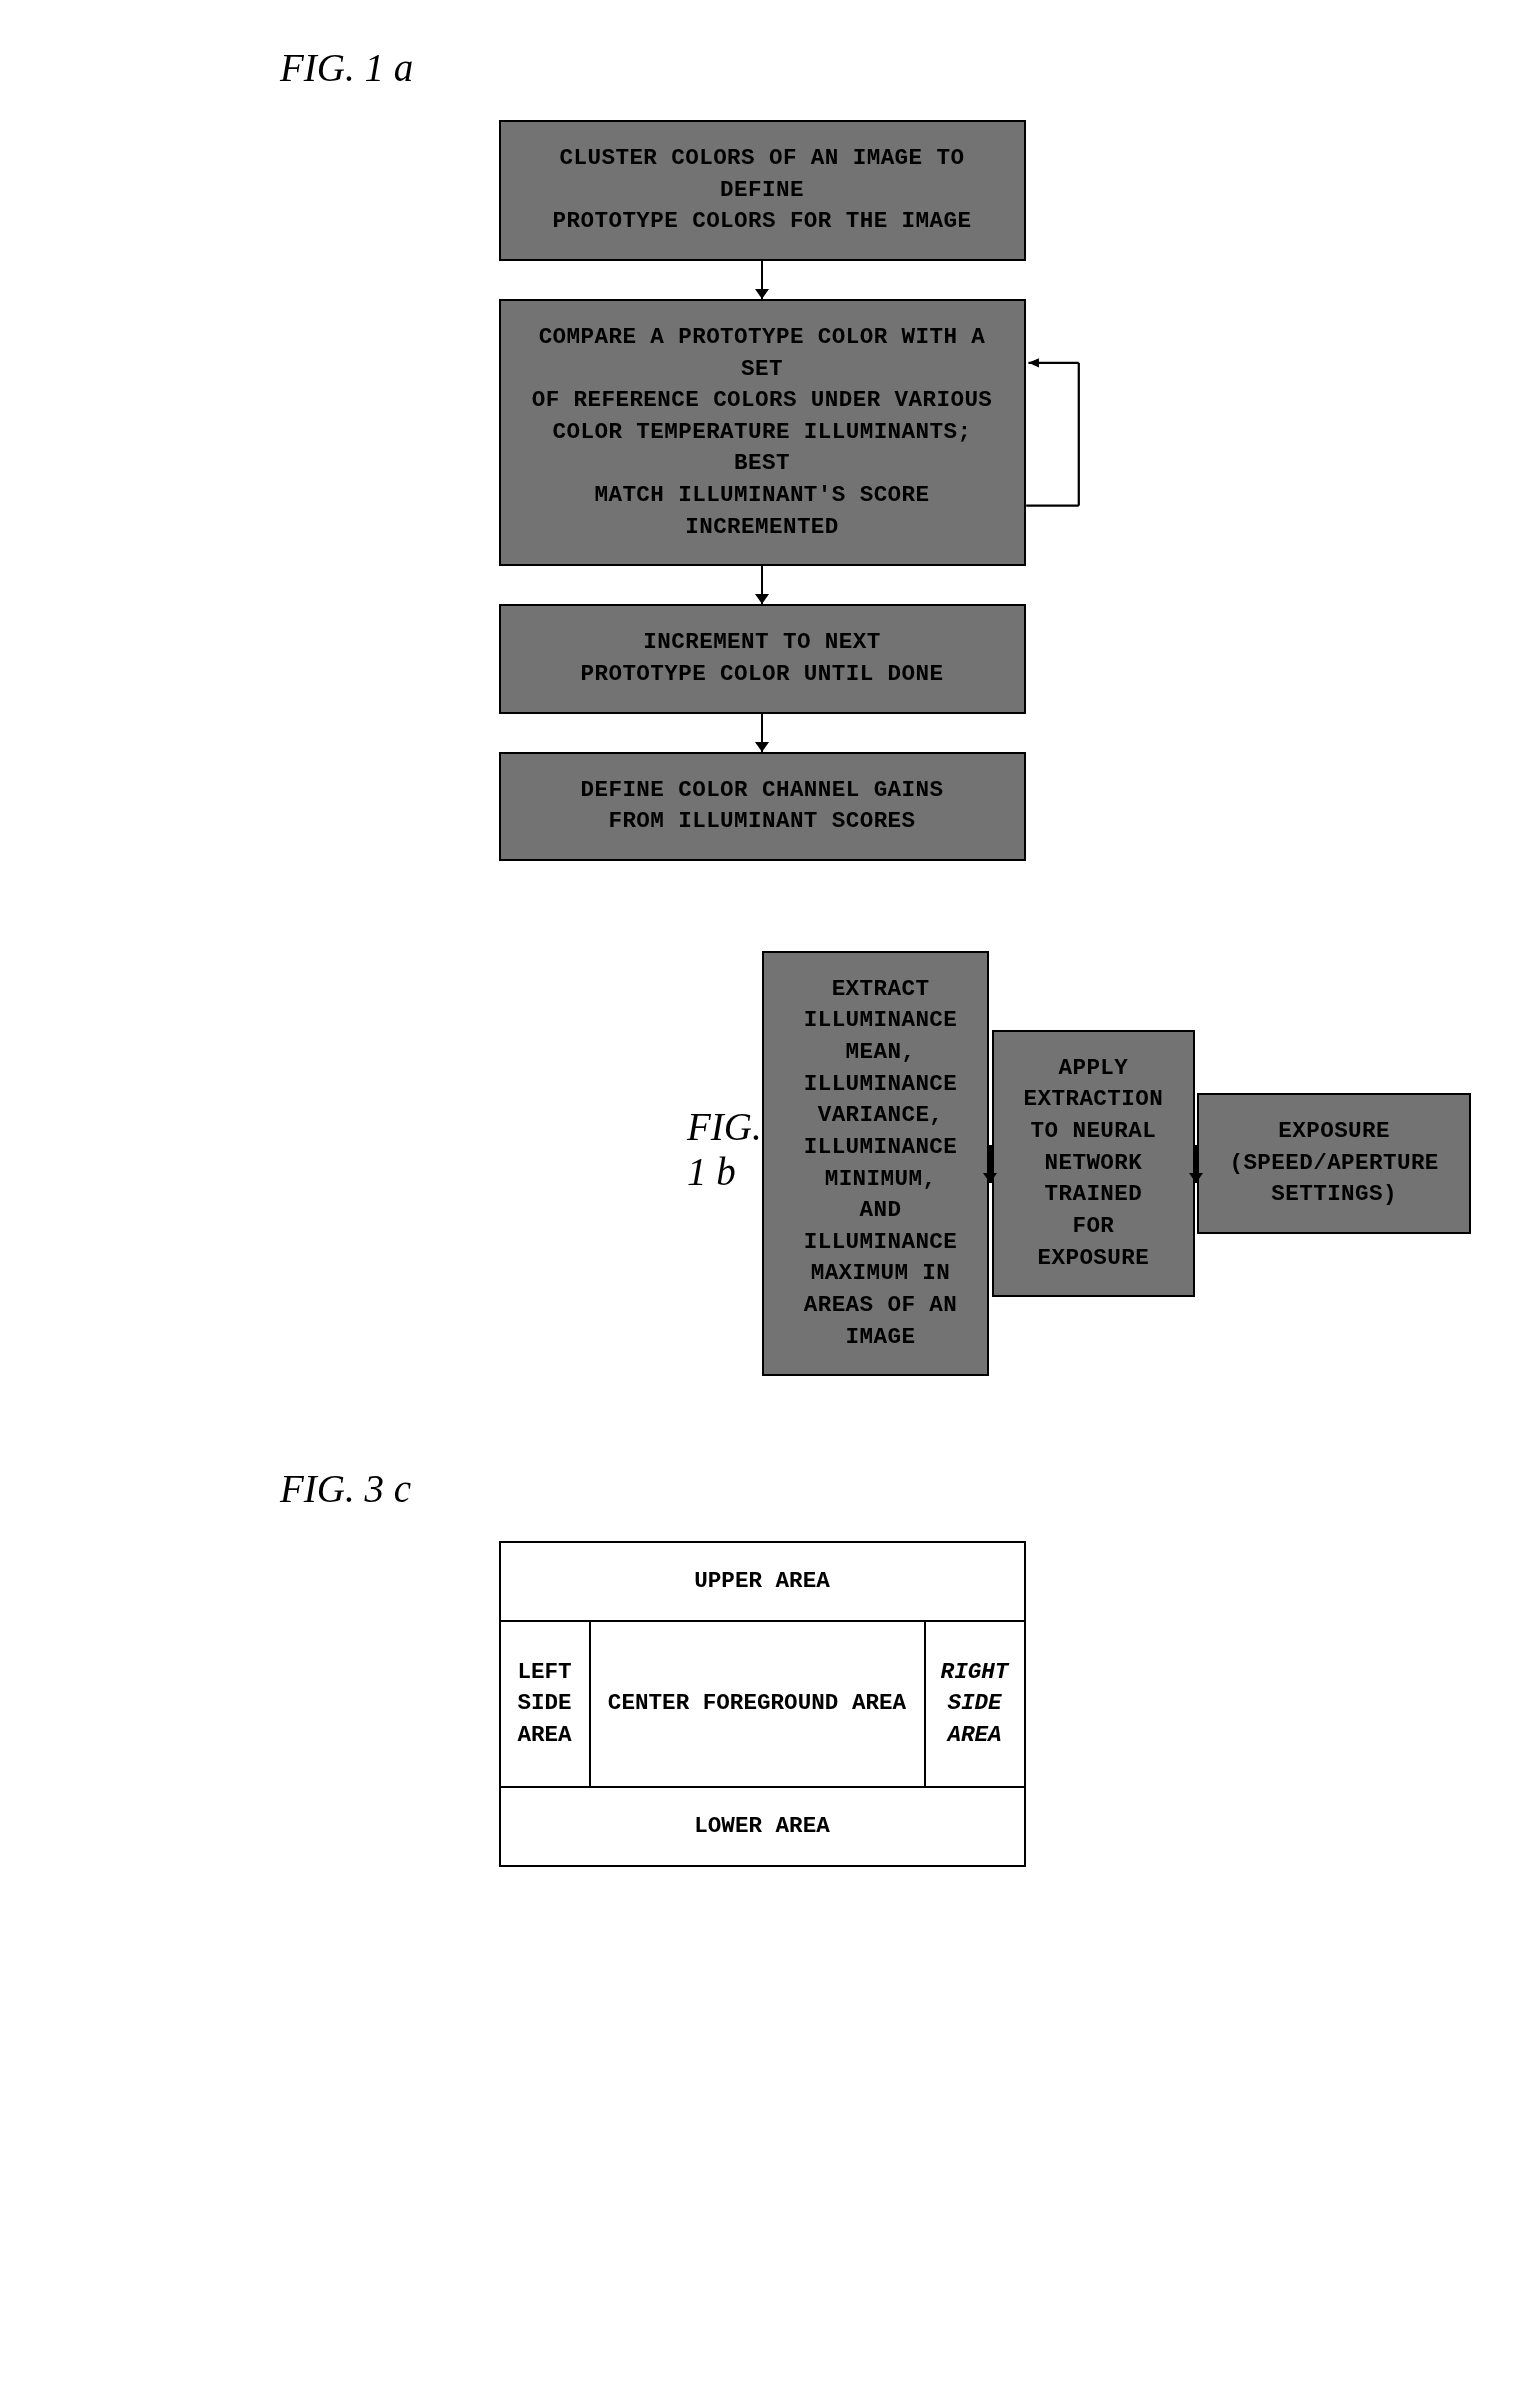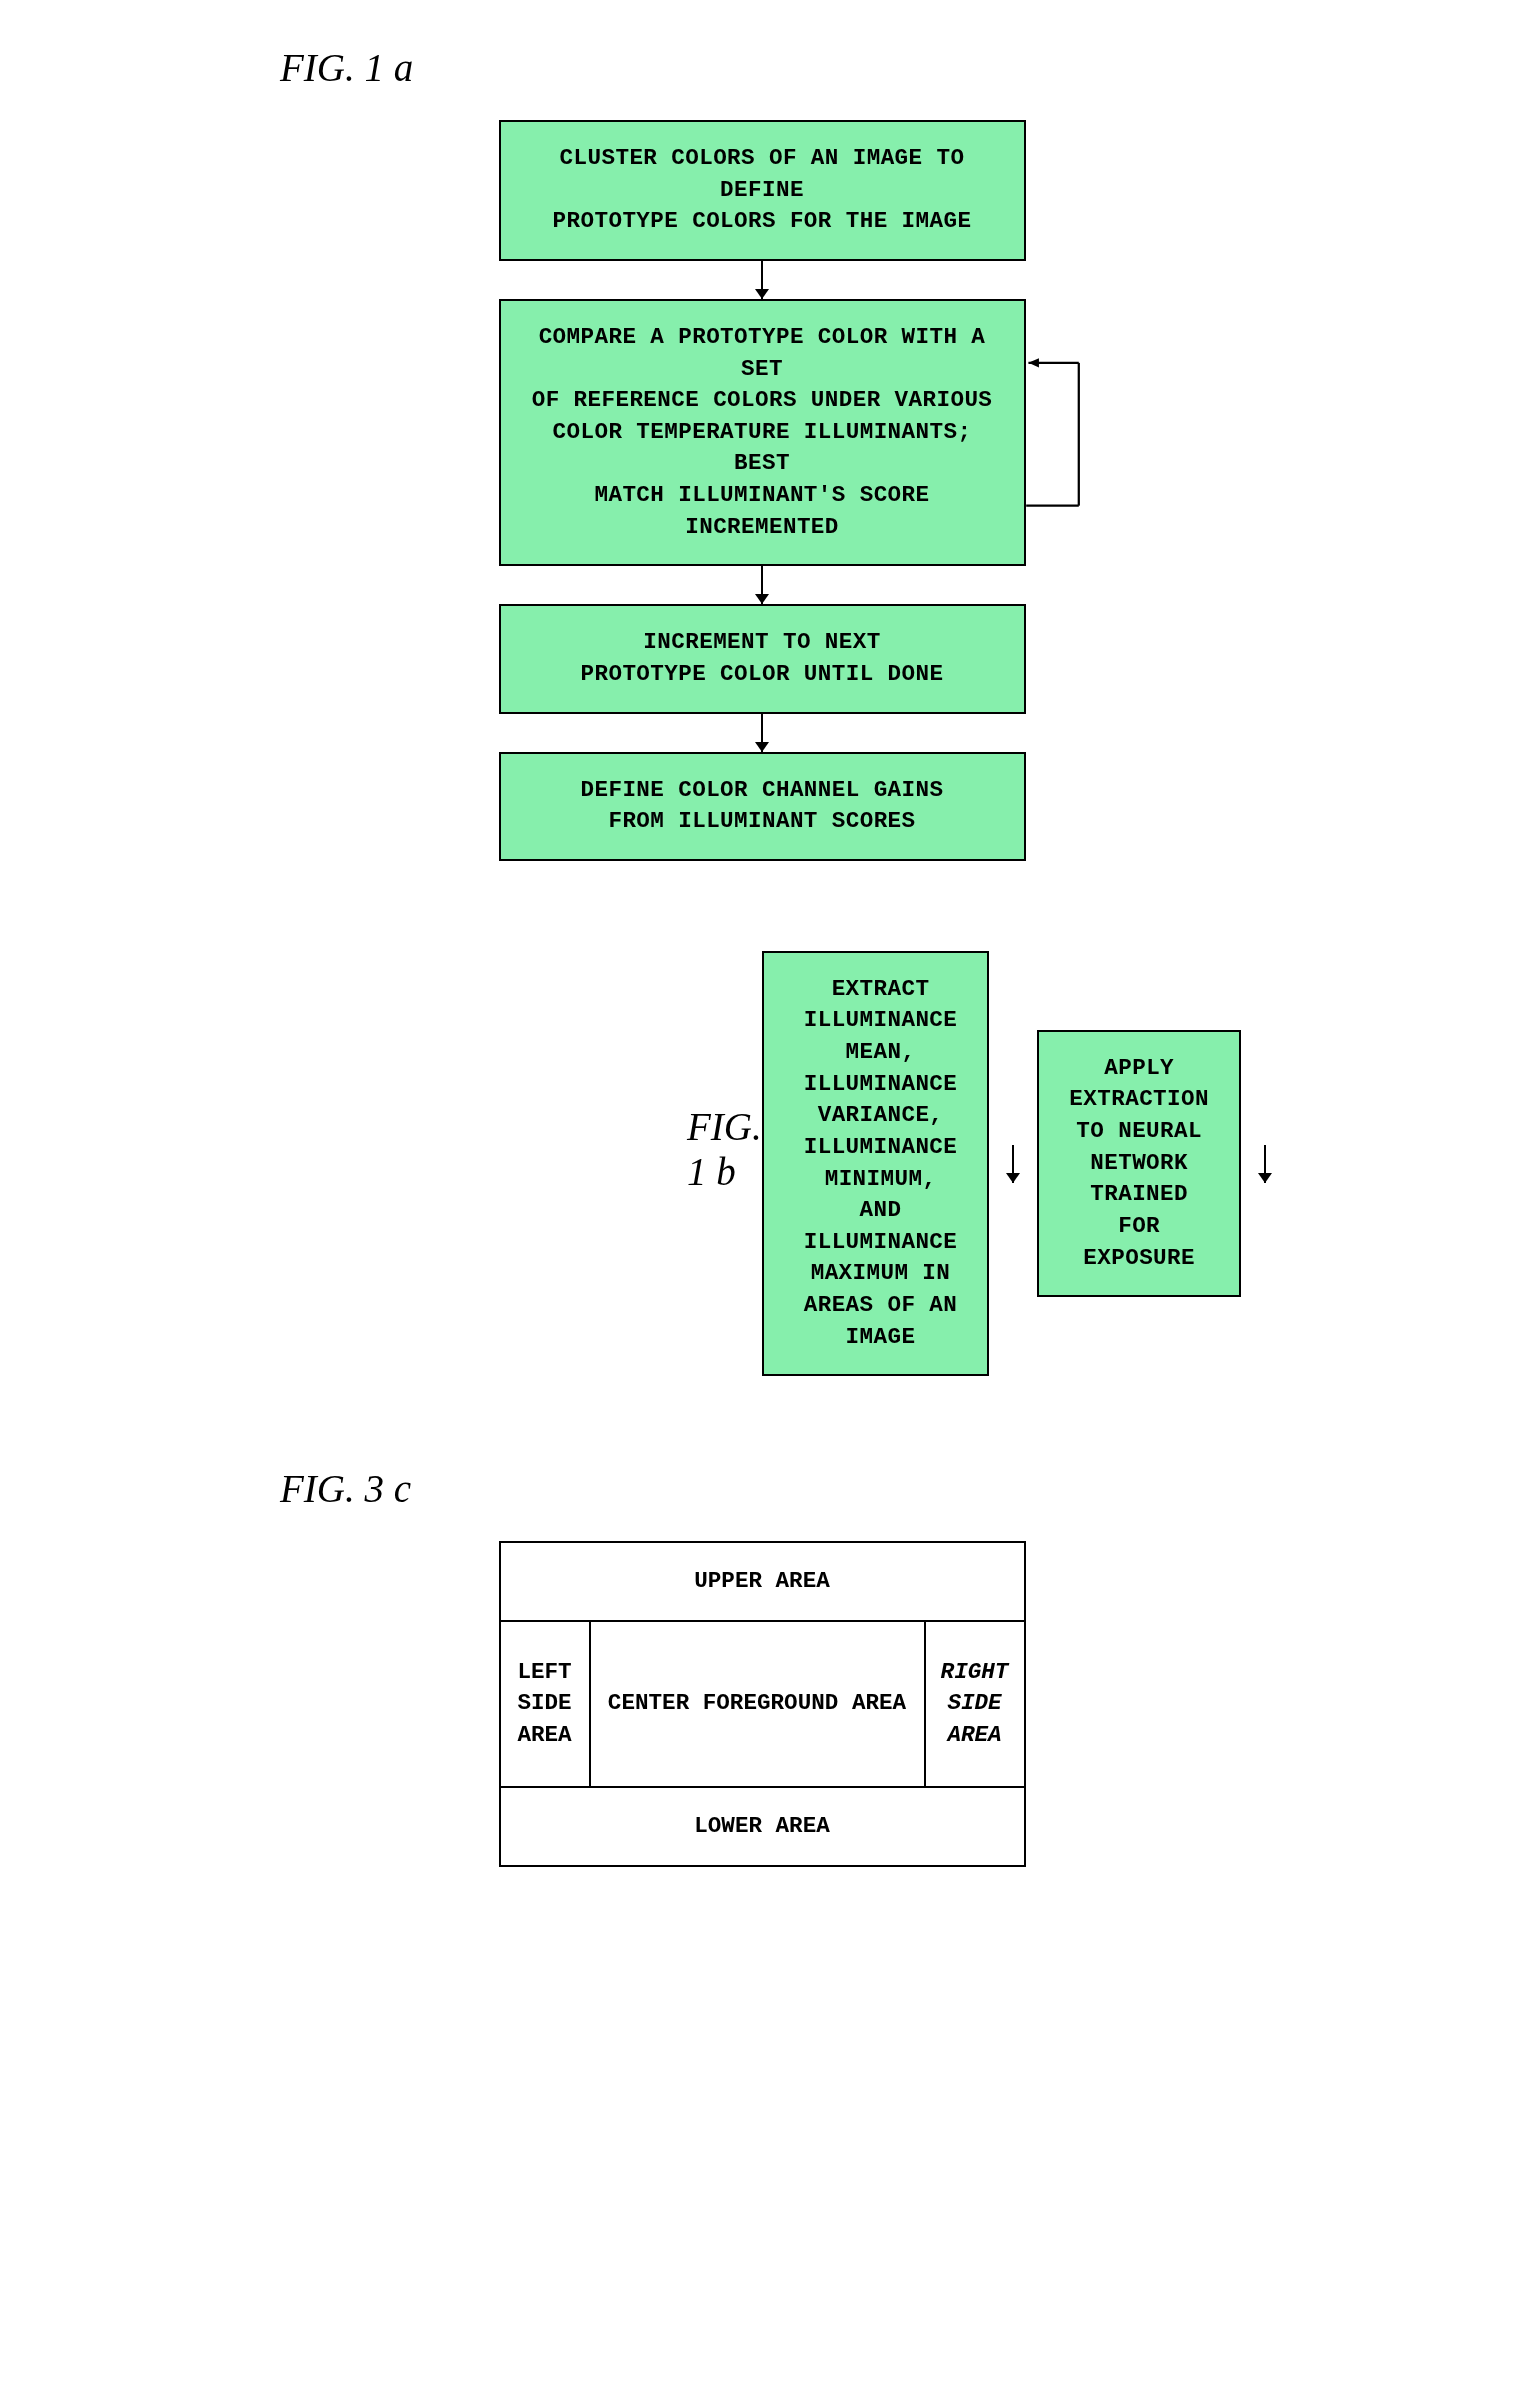--- a/index.html
+++ b/index.html
@@ -45,21 +45,21 @@
     .flow-box {
       border: 2.3px solid #000;
       padding: 21px 30px;
       text-align: center;
       font-size: 22.6px;
       font-family: 'Courier New', Courier, monospace;
       font-weight: bold;
       letter-spacing: 0.4px;
       line-height: 1.4;
       width: 100%;
-      background: #86efac;
+      background: #737373;
       text-transform: uppercase;
     }
 
     .arrow-down {
       width: 2.3px;
       background: #000;
       height: 38px;
       margin: 0 auto;
       position: relative;
     }
@@ -228,20 +228,23 @@
       </div>
 
       <div class="flow-box" style="width:542px;">
         APPLY EXTRACTION TO NEURAL<br>NETWORK TRAINED FOR EXPOSURE
       </div>
 
       <div style="display:flex; justify-content:center; width:542px;">
         <div class="arrow-down"></div>
       </div>
 
+      <div class="flow-box" style="width:542px;">
+        EXPOSURE (SPEED/APERTURE SETTINGS)
+      </div>
     </div>
   </div>
 
   <div class="fig1c">
     <div class="fig-title fig1c-title">FIG.  3 c</div>
 
     <div class="grid-diagram">
 
       <div class="grid-row">
         <div class="grid-cell grid-cell-full">UPPER  AREA</div>

